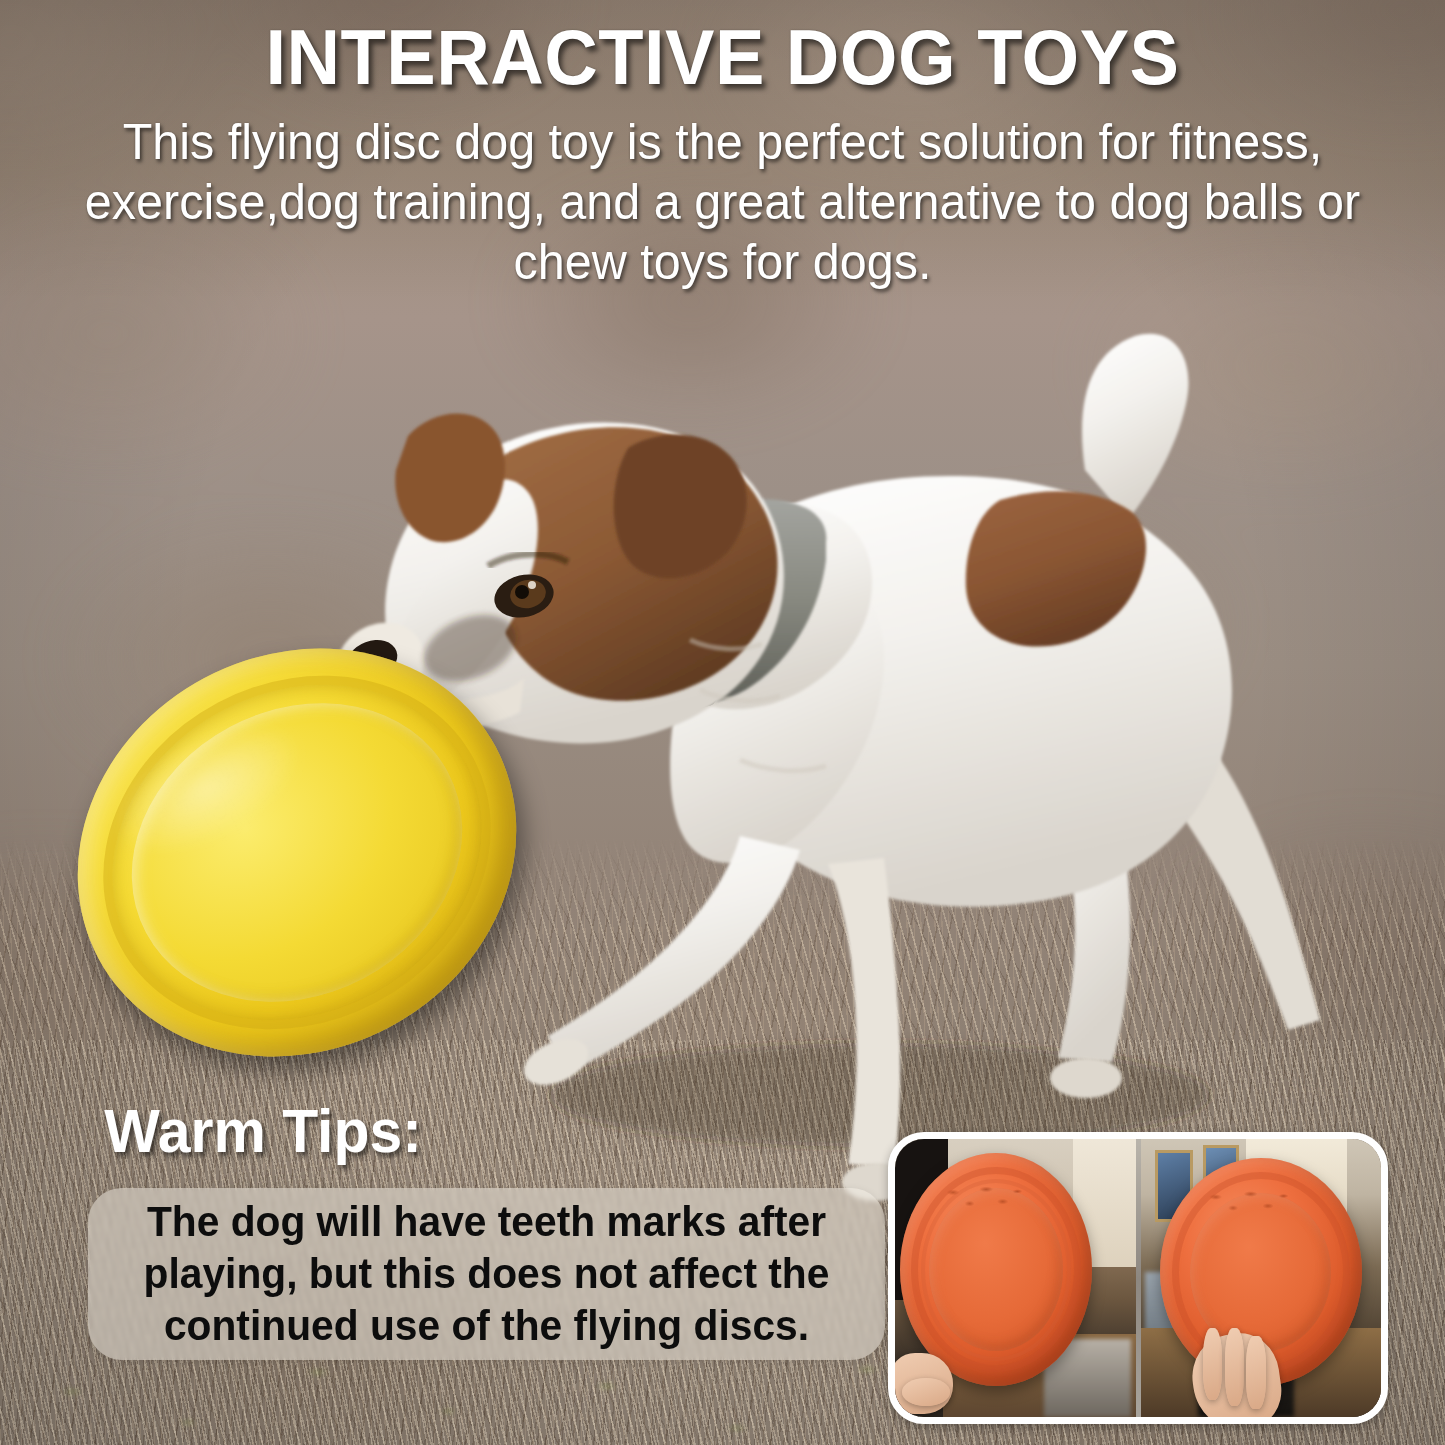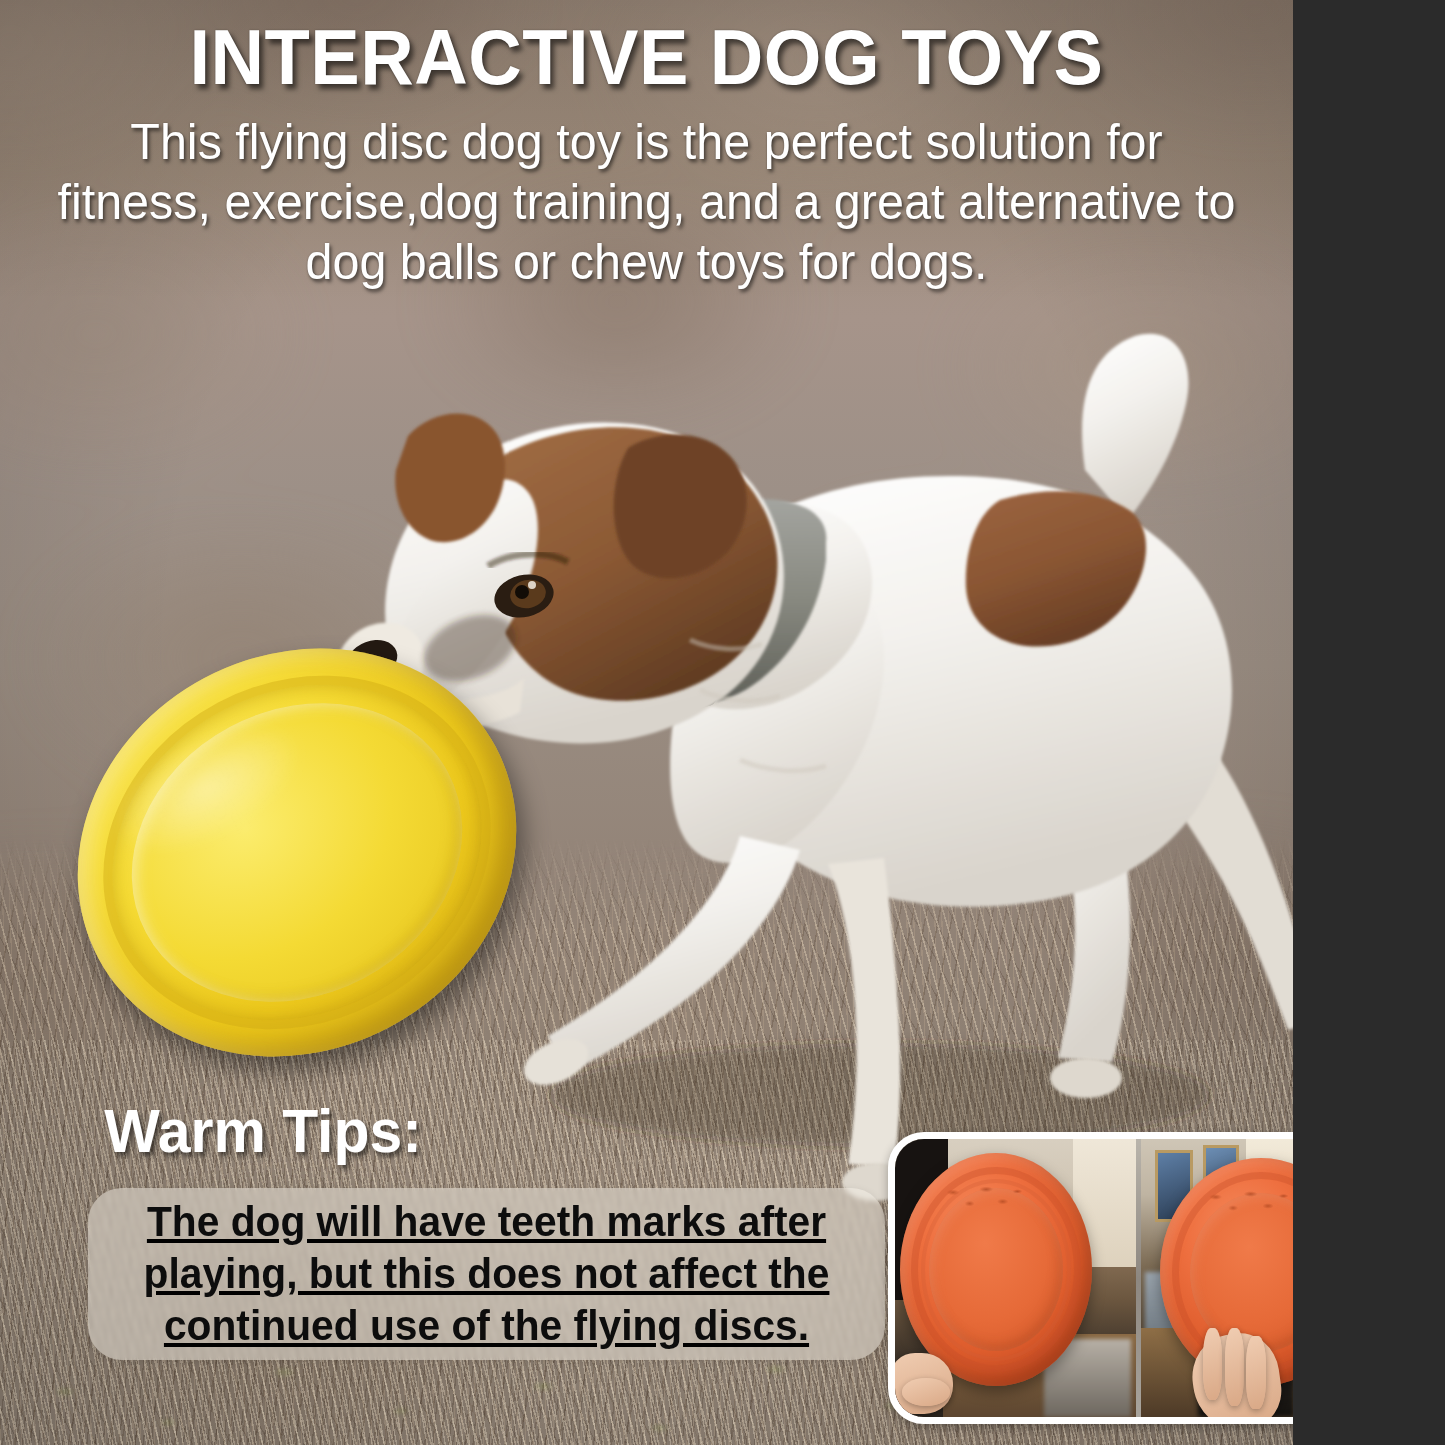--- a/index.html
+++ b/index.html
@@ -2,21 +2,21 @@
 <html><head>
 <meta charset="utf-8">
 <style>
   html, body {
     margin: 0;
     padding: 0;
     background: #2b2b2b;
   }
   #poster {
     position: relative;
-    width: 1293px;
+    width: 1445px;
     height: 1445px;
     overflow: hidden;
     font-family: "Liberation Sans", sans-serif;
     background: #737373;
   }
 
   
   .bg-base {
     position: absolute;
     inset: 0;
@@ -220,21 +220,20 @@
     width: 797px;
     height: 172px;
     border-radius: 34px;
     background: rgba(244,240,232,.46);
     backdrop-filter: blur(2px);
     -webkit-backdrop-filter: blur(2px);
     box-shadow: 0 2px 8px rgba(0,0,0,.10);
     display: flex;
     align-items: center;
     justify-content: center;
-    text-decoration: underline;
   }
   .tips-text {
     text-align: center;
     color: #0d0d0d;
     font-size: 42px;
     line-height: 52px;
     font-weight: 700;
     transform: scaleX(.97);
     padding: 0 16px;
   }

